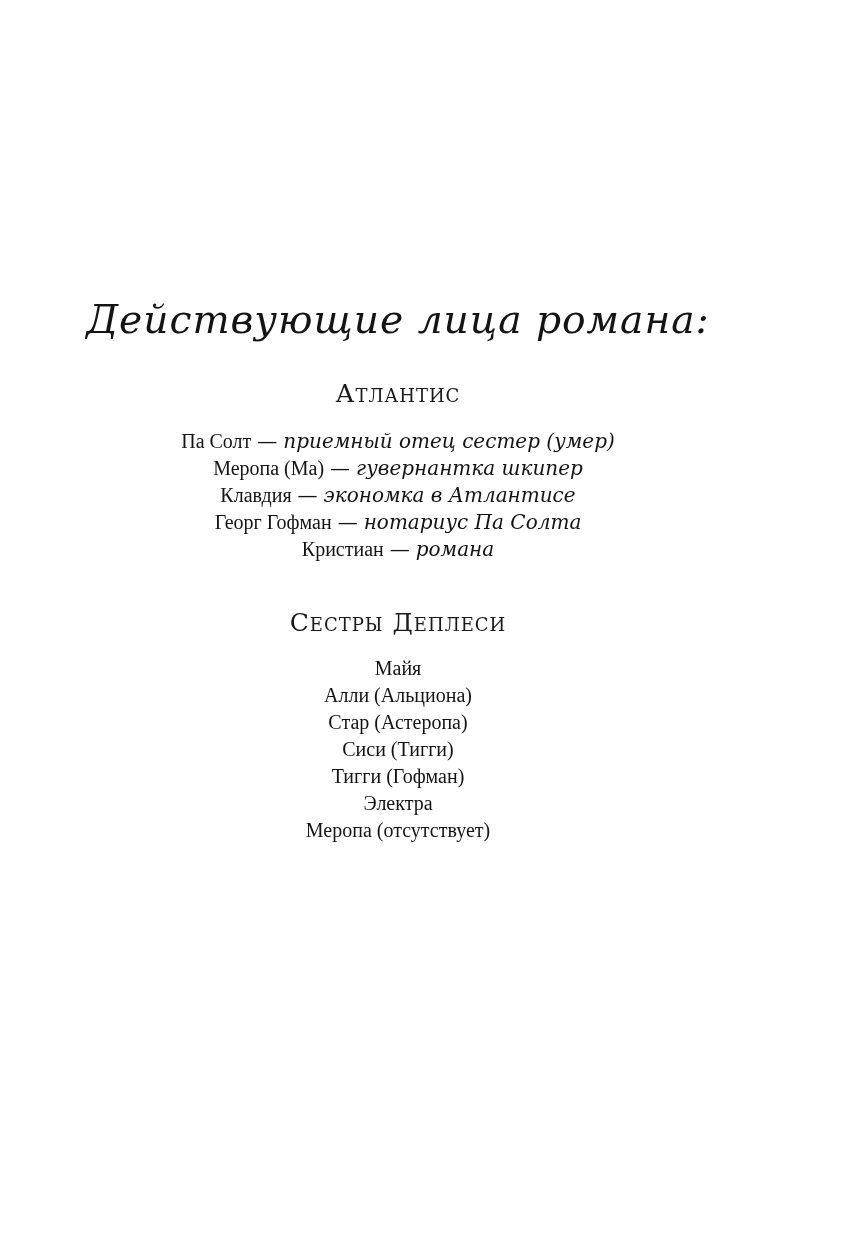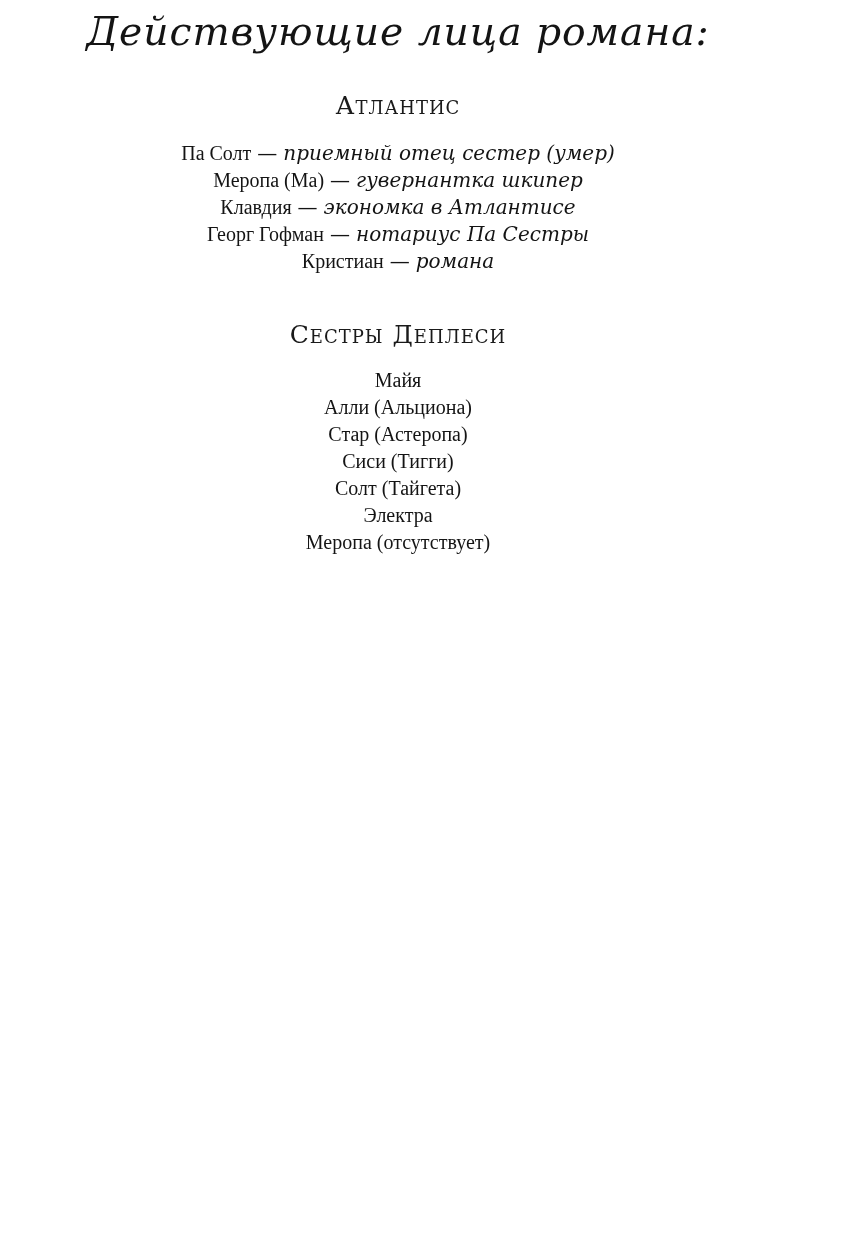--- a/index.html
+++ b/index.html
@@ -12,20 +12,21 @@
     height: 1240px;
     overflow: hidden;
     color: #141414;
     font-family: "DejaVu Serif", "Liberation Serif", serif;
   }
   .page {
     position: relative;
     width: 844px;
     height: 1029px;
     box-sizing: border-box;
+    padding-top: 288px;
   }
   
   .content {
     position: relative;
     width: 844px;
     left: -24px;
     text-align: center;
   }
   .script-title {
     font-family: "DejaVu Serif", "Liberation Serif", serif;
@@ -65,30 +66,30 @@
   <div class="content">
 
     <div class="script-title">Действующие лица романа:</div>
 
     <div class="section-heading heading-atlantis">Атлантис</div>
 
     <div class="cast-list list-atlantis">
       <div class="entry"><span class="name">Па Солт</span><span class="dash">—</span><span class="role">приемный отец сестер (умер)</span></div>
       <div class="entry"><span class="name">Меропа (Ма)</span><span class="dash">—</span><span class="role">гувернантка шкипер</span></div>
       <div class="entry"><span class="name">Клавдия</span><span class="dash">—</span><span class="role">экономка в Атлантисе</span></div>
-      <div class="entry"><span class="name">Георг Гофман</span><span class="dash">—</span><span class="role">нотариус Па Сестры</span></div>
+      <div class="entry"><span class="name">Георг Гофман</span><span class="dash">—</span><span class="role">нотариус Па Солта</span></div>
       <div class="entry"><span class="name">Кристиан</span><span class="dash">—</span><span class="role">романа</span></div>
     </div>
 
     <div class="section-heading heading-sisters">Сестры Деплеси</div>
 
     <div class="cast-list list-sisters">
       <div class="entry"><span class="name">Майя</span></div>
       <div class="entry"><span class="name">Алли (Альциона)</span></div>
       <div class="entry"><span class="name">Стар (Астеропа)</span></div>
       <div class="entry"><span class="name">Сиси (Тигги)</span></div>
-      <div class="entry"><span class="name">Солт (Тайгета)</span></div>
+      <div class="entry"><span class="name">Тигги (Гофман)</span></div>
       <div class="entry"><span class="name">Электра</span></div>
       <div class="entry"><span class="name">Меропа (отсутствует)</span></div>
     </div>
 
   </div>
 </div>
 
 </body></html>

